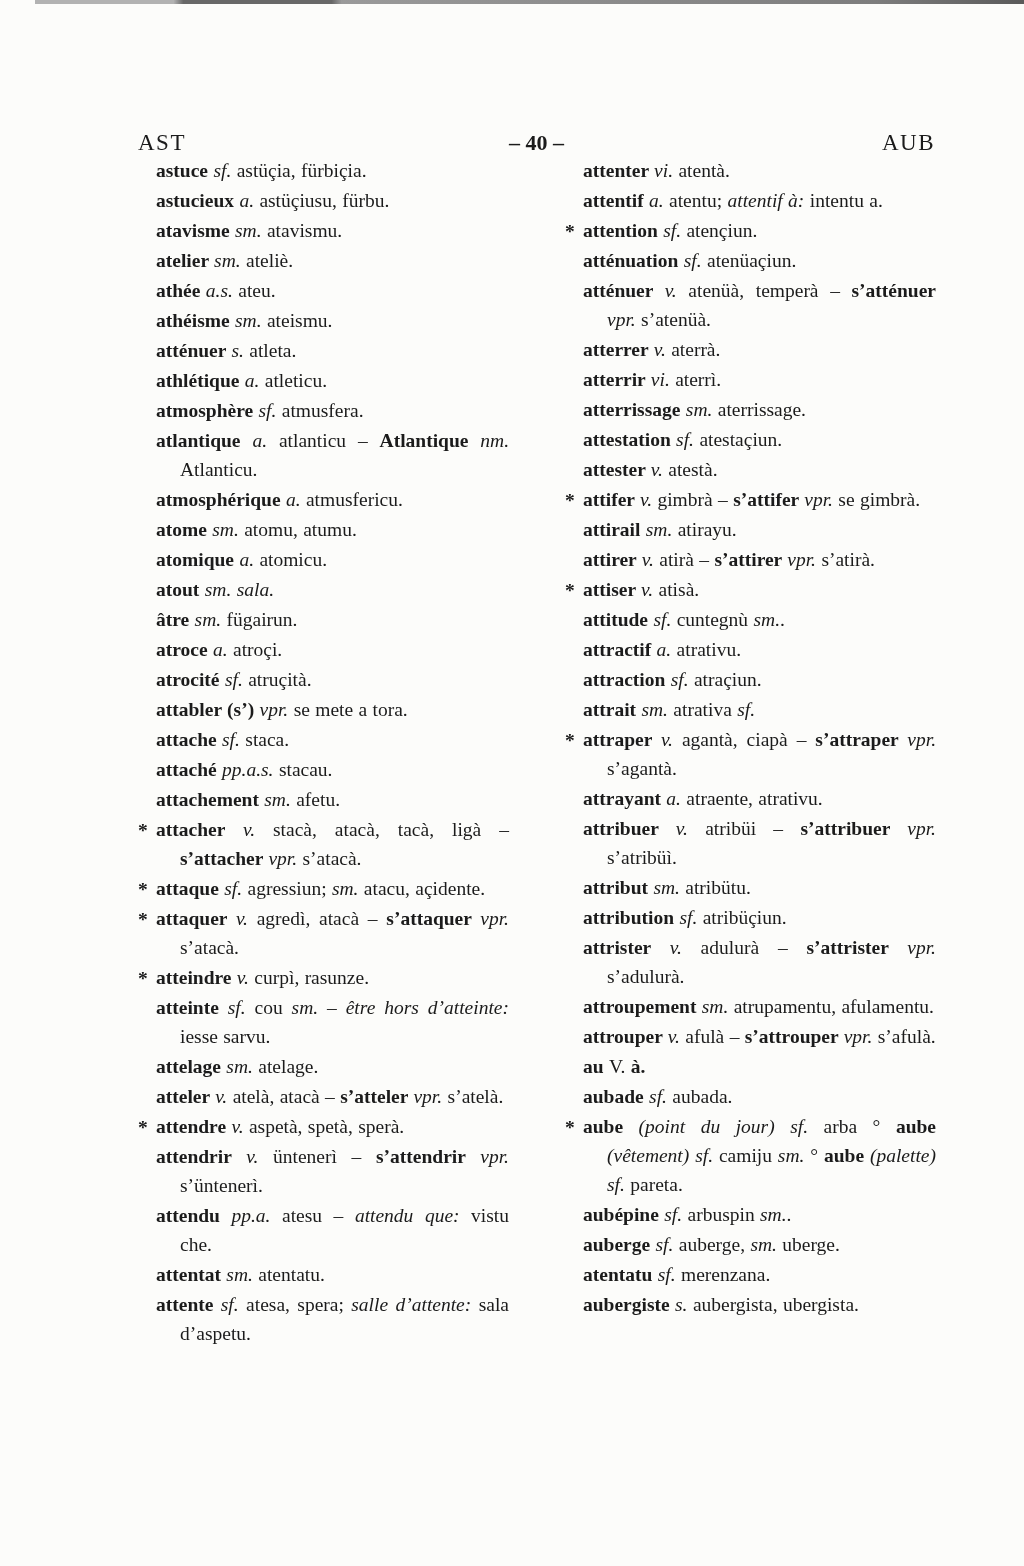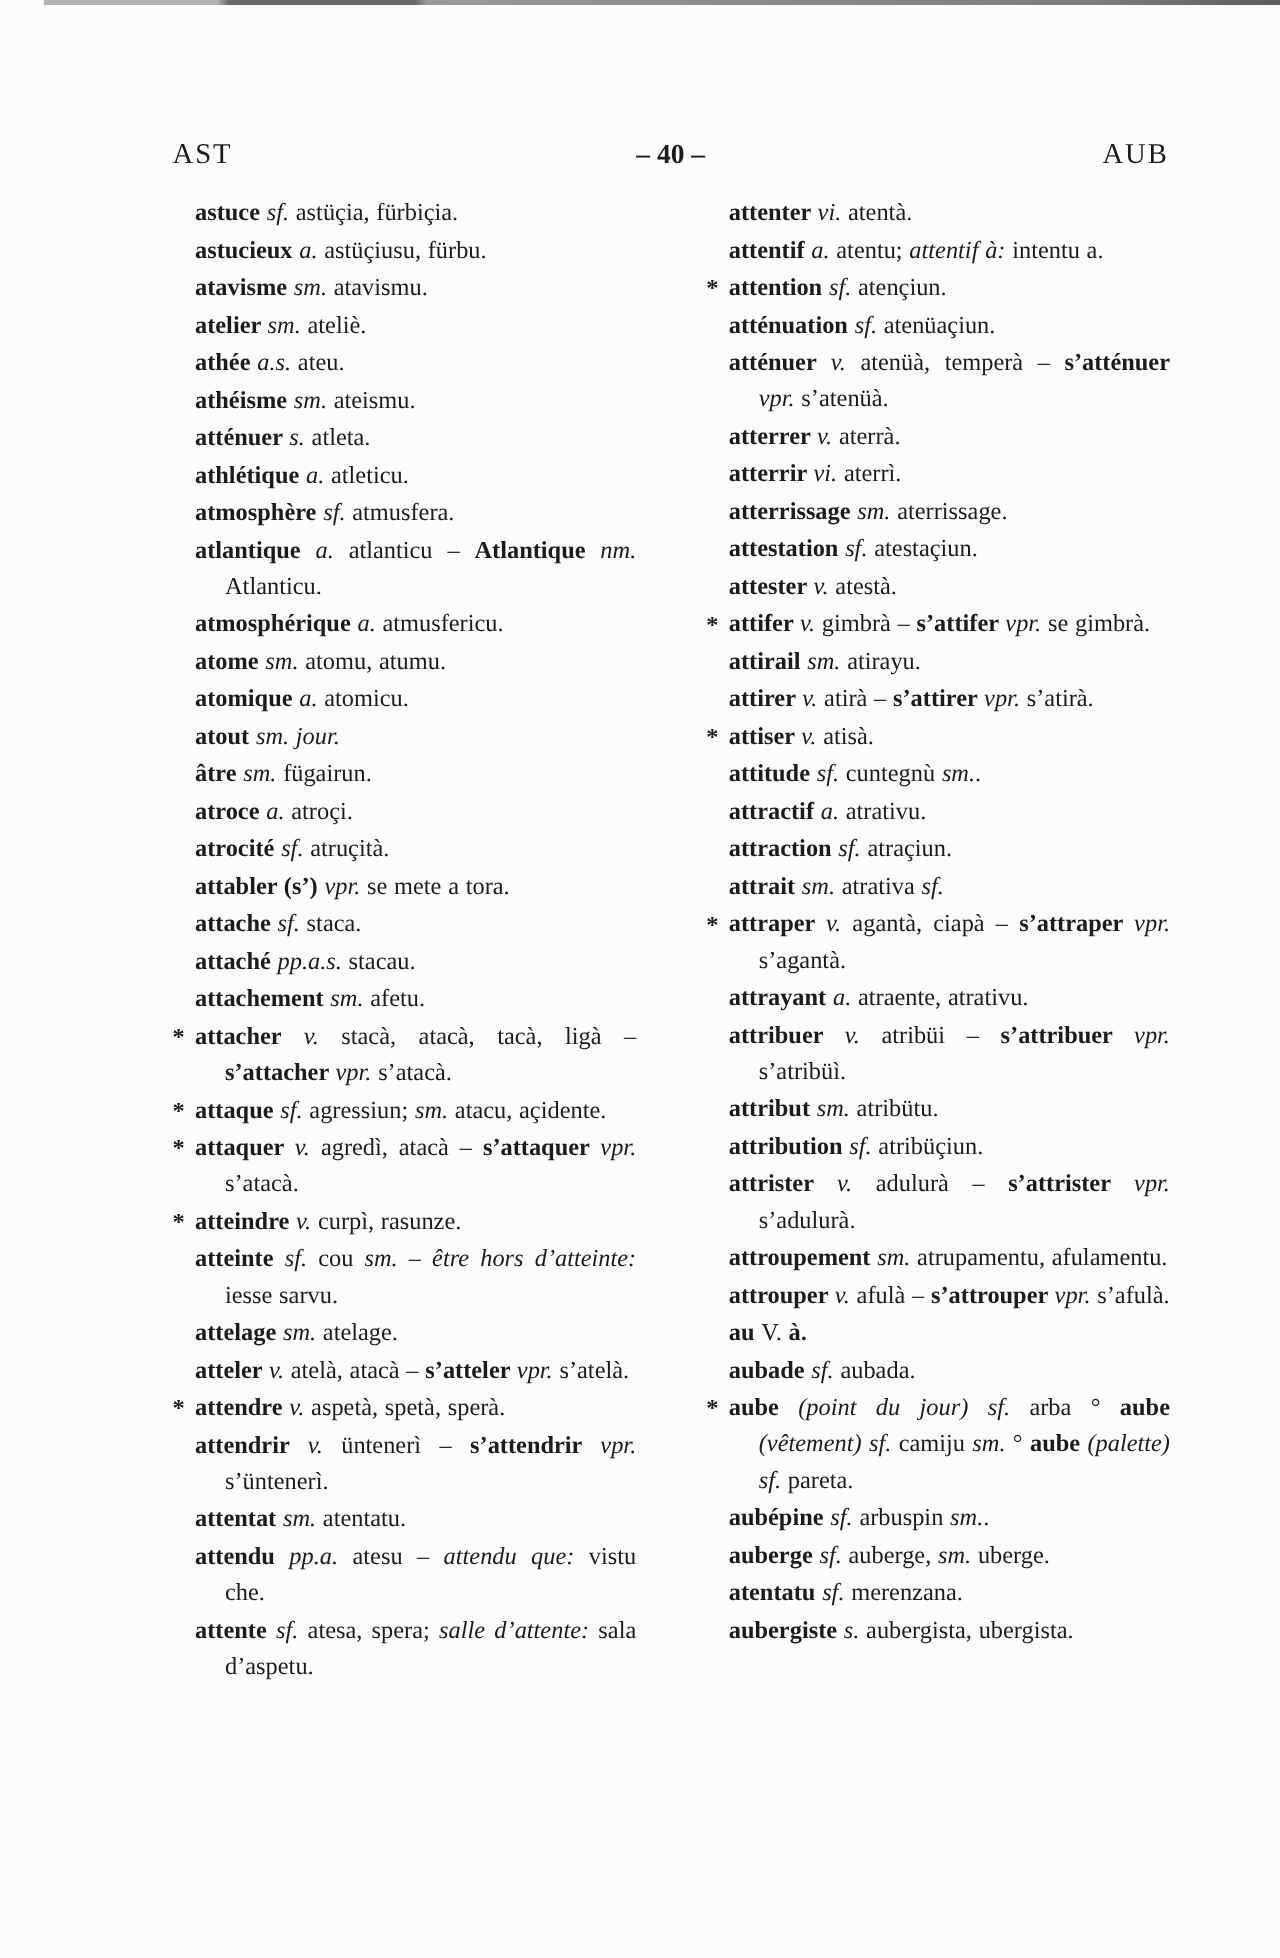--- a/index.html
+++ b/index.html
@@ -13,21 +13,21 @@
     overflow: hidden;
   }
   .scan-edge { position: absolute; top: 0; left: 35px; width: 989px; height: 4px;
     background: linear-gradient(90deg, #b2b2b2 0%, #b2b2b2 14%, #686868 15%, #686868 30%, #9a9a9a 31%, #8a8a8a 60%, #7d7d7d 85%, #5a5a5a 100%);
   }
   .header {
     position: absolute; left: 138px; top: 110px; width: 797px;
     display: flex; align-items: baseline; font-size: 23px;
   }
   .header .hleft  { width: 130px; text-align: left; letter-spacing: 1.5px; }
-  .header .hcent  { flex: 1; text-align: center; font-size: 22px; font-weight: 700; }
+  .header .hcent  { flex: 1; text-align: center; font-size: 22px; font-weight: 700; margin-top: 20px; }
   .header .hright { width: 130px; text-align: right; letter-spacing: 1.5px; }
   .columns {
     position: absolute; left: 138px; top: 156px; width: 798px;
     display: flex; gap: 56px;
   }
   .col { flex: 1; box-sizing: border-box; padding-left: 18px; }
   .entry {
     margin: 0 0 1px 0;
     padding-left: 24px;
     text-indent: -24px;
@@ -65,39 +65,39 @@
         <p class="entry"><span class="hw">atelier </span><span class="pos">sm.</span><span class="tr"> ateliè.</span></p>
         <p class="entry"><span class="hw">athée </span><span class="pos">a.s.</span><span class="tr"> ateu.</span></p>
         <p class="entry"><span class="hw">athéisme </span><span class="pos">sm.</span><span class="tr"> ateismu.</span></p>
         <p class="entry"><span class="hw">atténuer </span><span class="pos">s.</span><span class="tr"> atleta.</span></p>
         <p class="entry"><span class="hw">athlétique </span><span class="pos">a.</span><span class="tr"> atleticu.</span></p>
         <p class="entry"><span class="hw">atmosphère </span><span class="pos">sf.</span><span class="tr"> atmusfera.</span></p>
         <p class="entry"><span class="hw">atlantique </span><span class="pos">a.</span><span class="tr"> atlanticu – </span><span class="hw">Atlantique </span><span class="pos">nm.</span><span class="tr"> Atlanticu.</span></p>
         <p class="entry"><span class="hw">atmosphérique </span><span class="pos">a.</span><span class="tr"> atmusfericu.</span></p>
         <p class="entry"><span class="hw">atome </span><span class="pos">sm.</span><span class="tr"> atomu, atumu.</span></p>
         <p class="entry"><span class="hw">atomique </span><span class="pos">a.</span><span class="tr"> atomicu.</span></p>
-        <p class="entry"><span class="hw">atout </span><span class="pos">sm.</span><span class="tr"> </span><span class="pos">jour.</span></p>
+        <p class="entry"><span class="hw">atout </span><span class="pos">sm.</span><span class="tr"> </span><span class="pos">sala.</span></p>
         <p class="entry"><span class="hw">âtre </span><span class="pos">sm.</span><span class="tr"> fügairun.</span></p>
         <p class="entry"><span class="hw">atroce </span><span class="pos">a.</span><span class="tr"> atroçi.</span></p>
         <p class="entry"><span class="hw">atrocité </span><span class="pos">sf.</span><span class="tr"> atruçità.</span></p>
         <p class="entry"><span class="hw">attabler (s’) </span><span class="pos">vpr.</span><span class="tr"> se mete a tora.</span></p>
         <p class="entry"><span class="hw">attache </span><span class="pos">sf.</span><span class="tr"> staca.</span></p>
         <p class="entry"><span class="hw">attaché </span><span class="pos">pp.a.s.</span><span class="tr"> stacau.</span></p>
         <p class="entry"><span class="hw">attachement </span><span class="pos">sm.</span><span class="tr"> afetu.</span></p>
         <p class="entry"><span class="star">*</span><span class="hw">attacher </span><span class="pos">v.</span><span class="tr"> stacà, atacà, tacà, ligà – </span><span class="hw">s’attacher </span><span class="pos">vpr.</span><span class="tr"> s’atacà.</span></p>
         <p class="entry"><span class="star">*</span><span class="hw">attaque </span><span class="pos">sf.</span><span class="tr"> agressiun; </span><span class="pos">sm.</span><span class="tr"> atacu, açidente.</span></p>
         <p class="entry"><span class="star">*</span><span class="hw">attaquer </span><span class="pos">v.</span><span class="tr"> agredì, atacà – </span><span class="hw">s’attaquer </span><span class="pos">vpr.</span><span class="tr"> s’atacà.</span></p>
         <p class="entry"><span class="star">*</span><span class="hw">atteindre </span><span class="pos">v.</span><span class="tr"> curpì, rasunze.</span></p>
         <p class="entry"><span class="hw">atteinte </span><span class="pos">sf.</span><span class="tr"> cou </span><span class="pos">sm.</span><span class="tr"> – </span><span class="pos">être hors d’atteinte:</span><span class="tr"> iesse sarvu.</span></p>
         <p class="entry"><span class="hw">attelage </span><span class="pos">sm.</span><span class="tr"> atelage.</span></p>
         <p class="entry"><span class="hw">atteler </span><span class="pos">v.</span><span class="tr"> atelà, atacà – </span><span class="hw">s’atteler </span><span class="pos">vpr.</span><span class="tr"> s’atelà.</span></p>
         <p class="entry"><span class="star">*</span><span class="hw">attendre </span><span class="pos">v.</span><span class="tr"> aspetà, spetà, sperà.</span></p>
         <p class="entry"><span class="hw">attendrir </span><span class="pos">v.</span><span class="tr"> üntenerì – </span><span class="hw">s’attendrir </span><span class="pos">vpr.</span><span class="tr"> s’üntenerì.</span></p>
+        <p class="entry"><span class="hw">attendu </span><span class="pos">pp.a.</span><span class="tr"> atesu – </span><span class="pos">attendu que:</span><span class="tr"> vistu che.</span></p>
         <p class="entry"><span class="hw">attentat </span><span class="pos">sm.</span><span class="tr"> atentatu.</span></p>
-        <p class="entry"><span class="hw">attendu </span><span class="pos">pp.a.</span><span class="tr"> atesu – </span><span class="pos">attendu que:</span><span class="tr"> vistu che.</span></p>
         <p class="entry"><span class="hw">attente </span><span class="pos">sf.</span><span class="tr"> atesa, spera; </span><span class="pos">salle d’attente:</span><span class="tr"> sala d’aspetu.</span></p>
       </div>
     <div class="col">
         <p class="entry"><span class="hw">attenter </span><span class="pos">vi.</span><span class="tr"> atentà.</span></p>
         <p class="entry"><span class="hw">attentif </span><span class="pos">a.</span><span class="tr"> atentu; </span><span class="pos">attentif à:</span><span class="tr"> intentu a.</span></p>
         <p class="entry"><span class="star">*</span><span class="hw">attention </span><span class="pos">sf.</span><span class="tr"> atençiun.</span></p>
         <p class="entry"><span class="hw">atténuation </span><span class="pos">sf.</span><span class="tr"> atenüaçiun.</span></p>
         <p class="entry"><span class="hw">atténuer </span><span class="pos">v.</span><span class="tr"> atenüà, temperà – </span><span class="hw">s’atténuer </span><span class="pos">vpr.</span><span class="tr"> s’atenüà.</span></p>
         <p class="entry"><span class="hw">atterrer </span><span class="pos">v.</span><span class="tr"> aterrà.</span></p>
         <p class="entry"><span class="hw">atterrir </span><span class="pos">vi.</span><span class="tr"> aterrì.</span></p>

